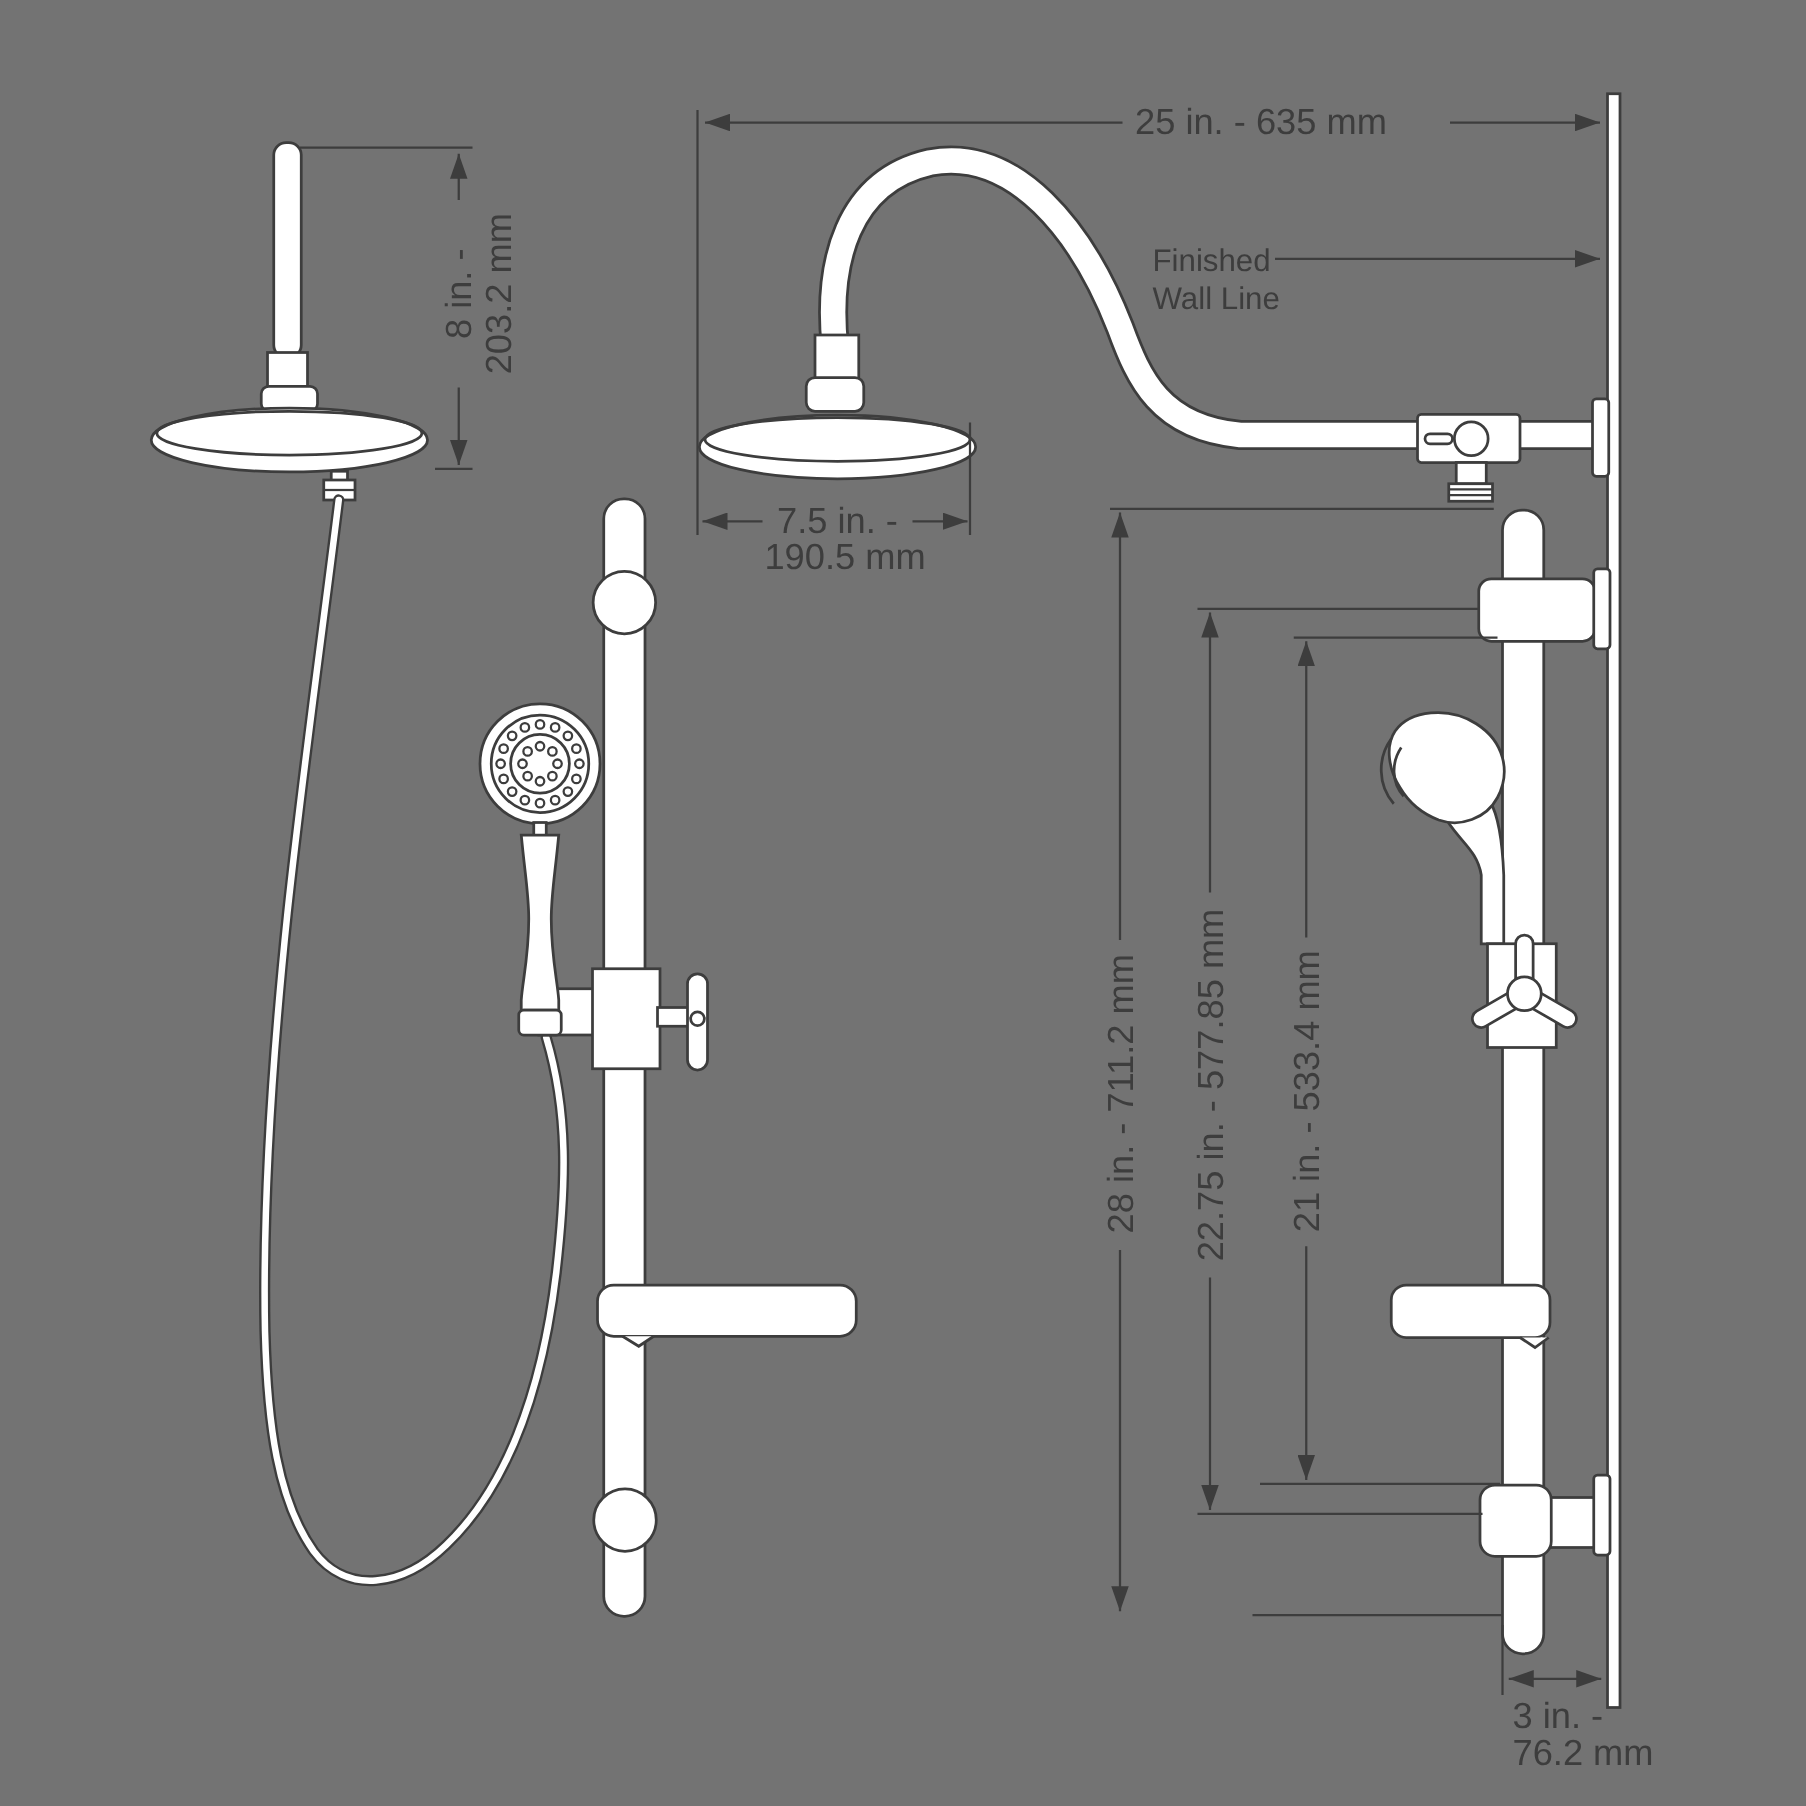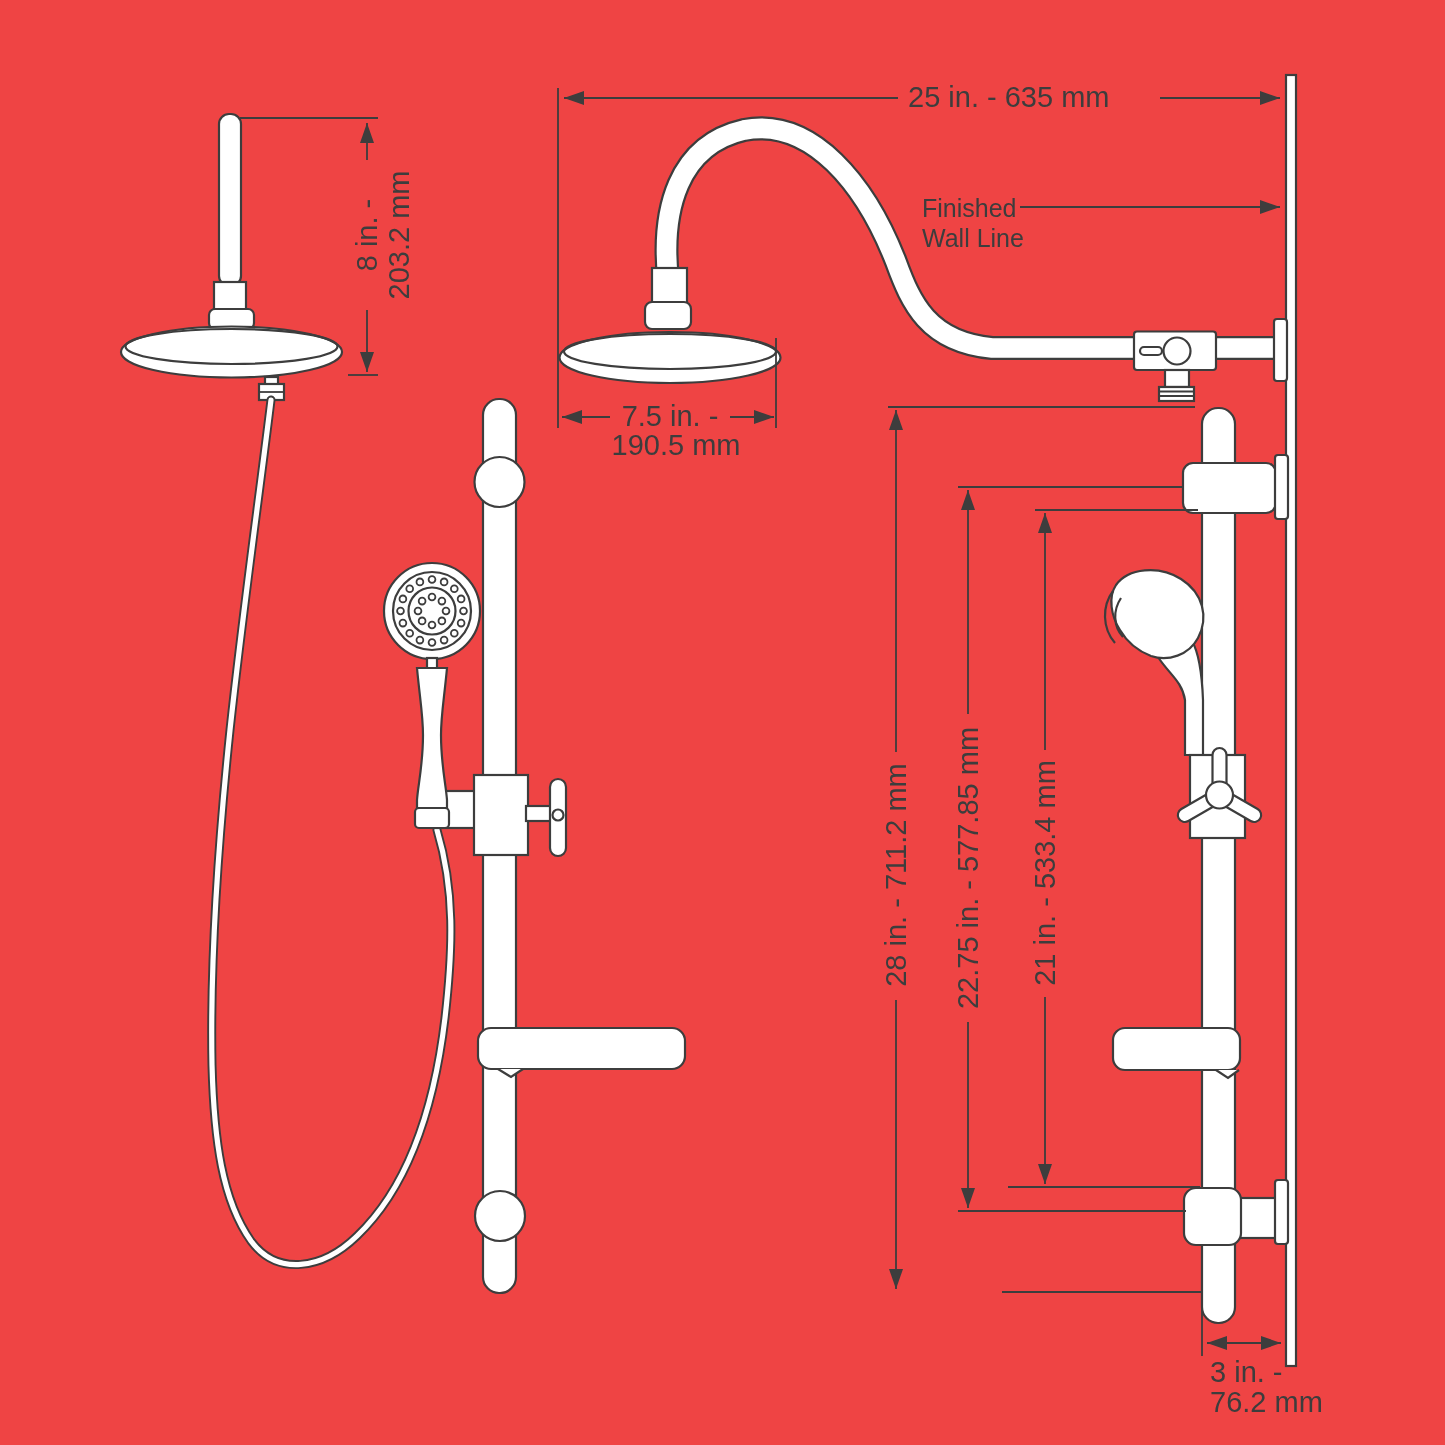--- a/index.html
+++ b/index.html
@@ -1,16 +1,16 @@
 <!DOCTYPE html>
 <html><head>
 <meta charset="utf-8">
 <style>
   html,body{margin:0;padding:0;background:#fff;}
-  .stage{position:relative;width:1445px;height:1445px;background:#ef4444;overflow:hidden;
+  .stage{position:relative;width:1445px;height:1445px;background:#737373;overflow:hidden;
          font-family:"Liberation Sans", sans-serif;}
   svg{position:absolute;left:0;top:0;}
   .out   {stroke:#3d3d3d;stroke-width:2.2;fill:#fff;}
   .outn  {stroke:#3d3d3d;stroke-width:2.2;fill:none;}
   .thin  {stroke:#3d3d3d;stroke-width:1.8;fill:none;}
   .dim   {stroke:#3d3d3d;stroke-width:1.8;fill:none;}
   .tube-o{stroke:#3d3d3d;stroke-width:24;fill:none;stroke-linecap:butt;}
   .tube-i{stroke:#ffffff;stroke-width:19.6;fill:none;stroke-linecap:butt;}
   .hose-o{stroke:#3d3d3d;stroke-width:9;fill:none;stroke-linecap:round;}
   .hose-i{stroke:#ffffff;stroke-width:5.2;fill:none;stroke-linecap:round;}

